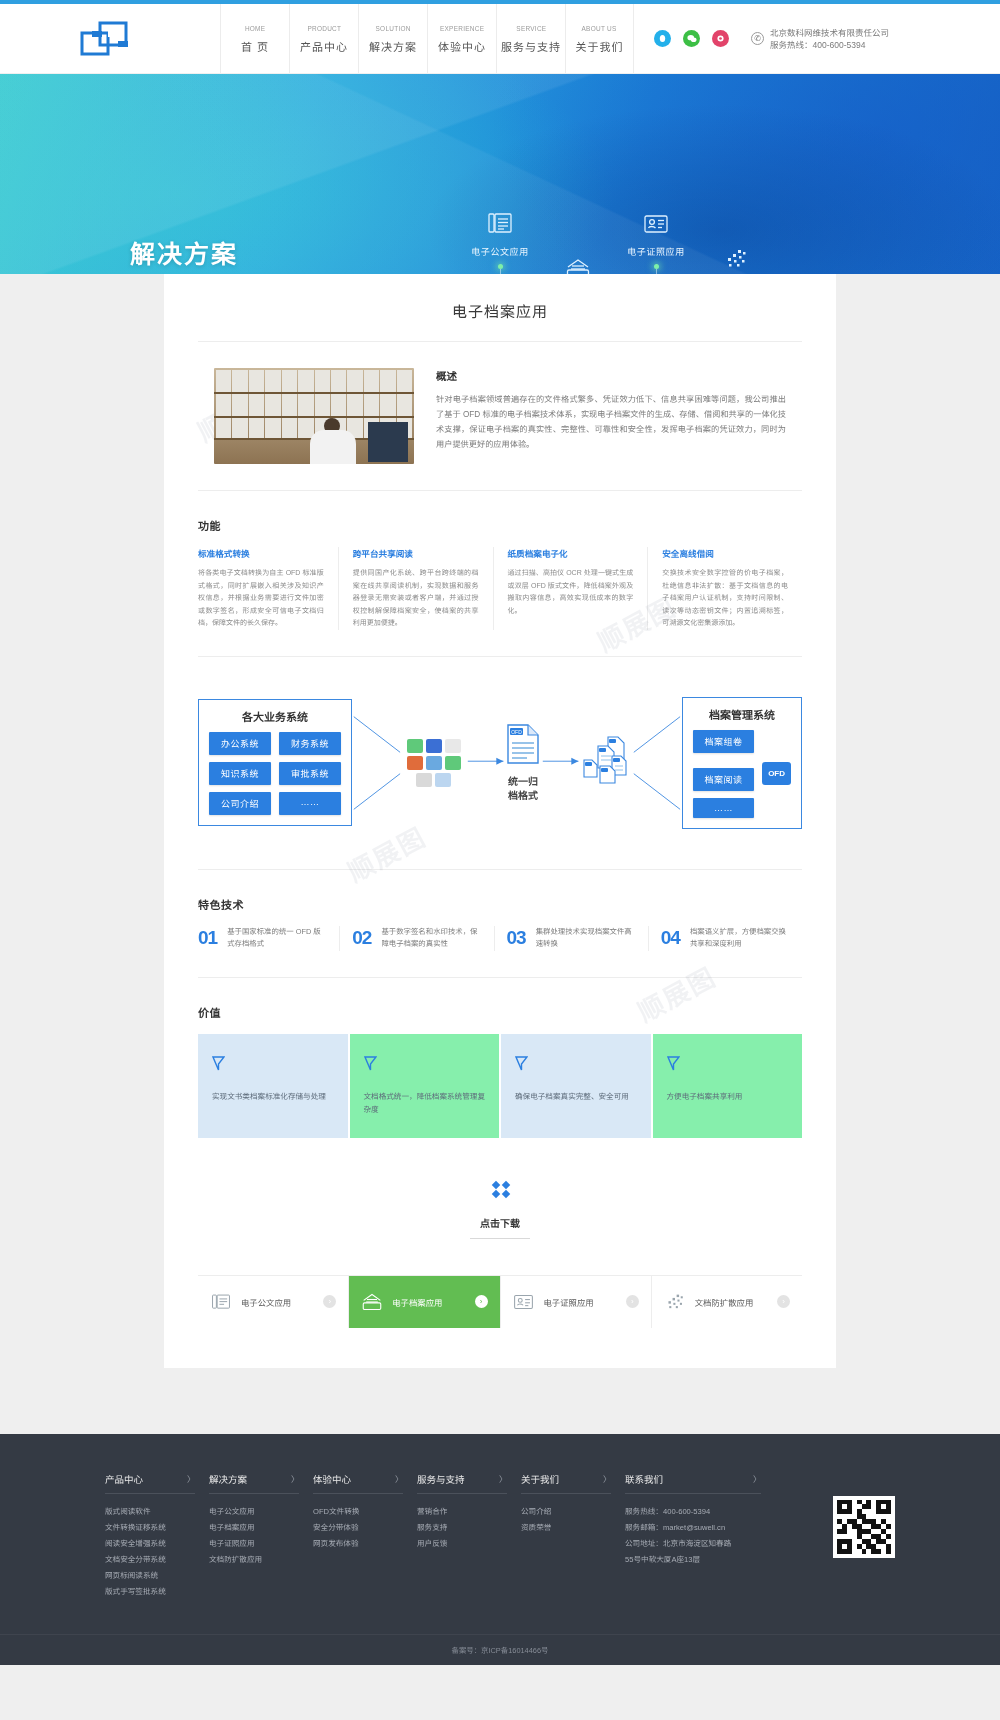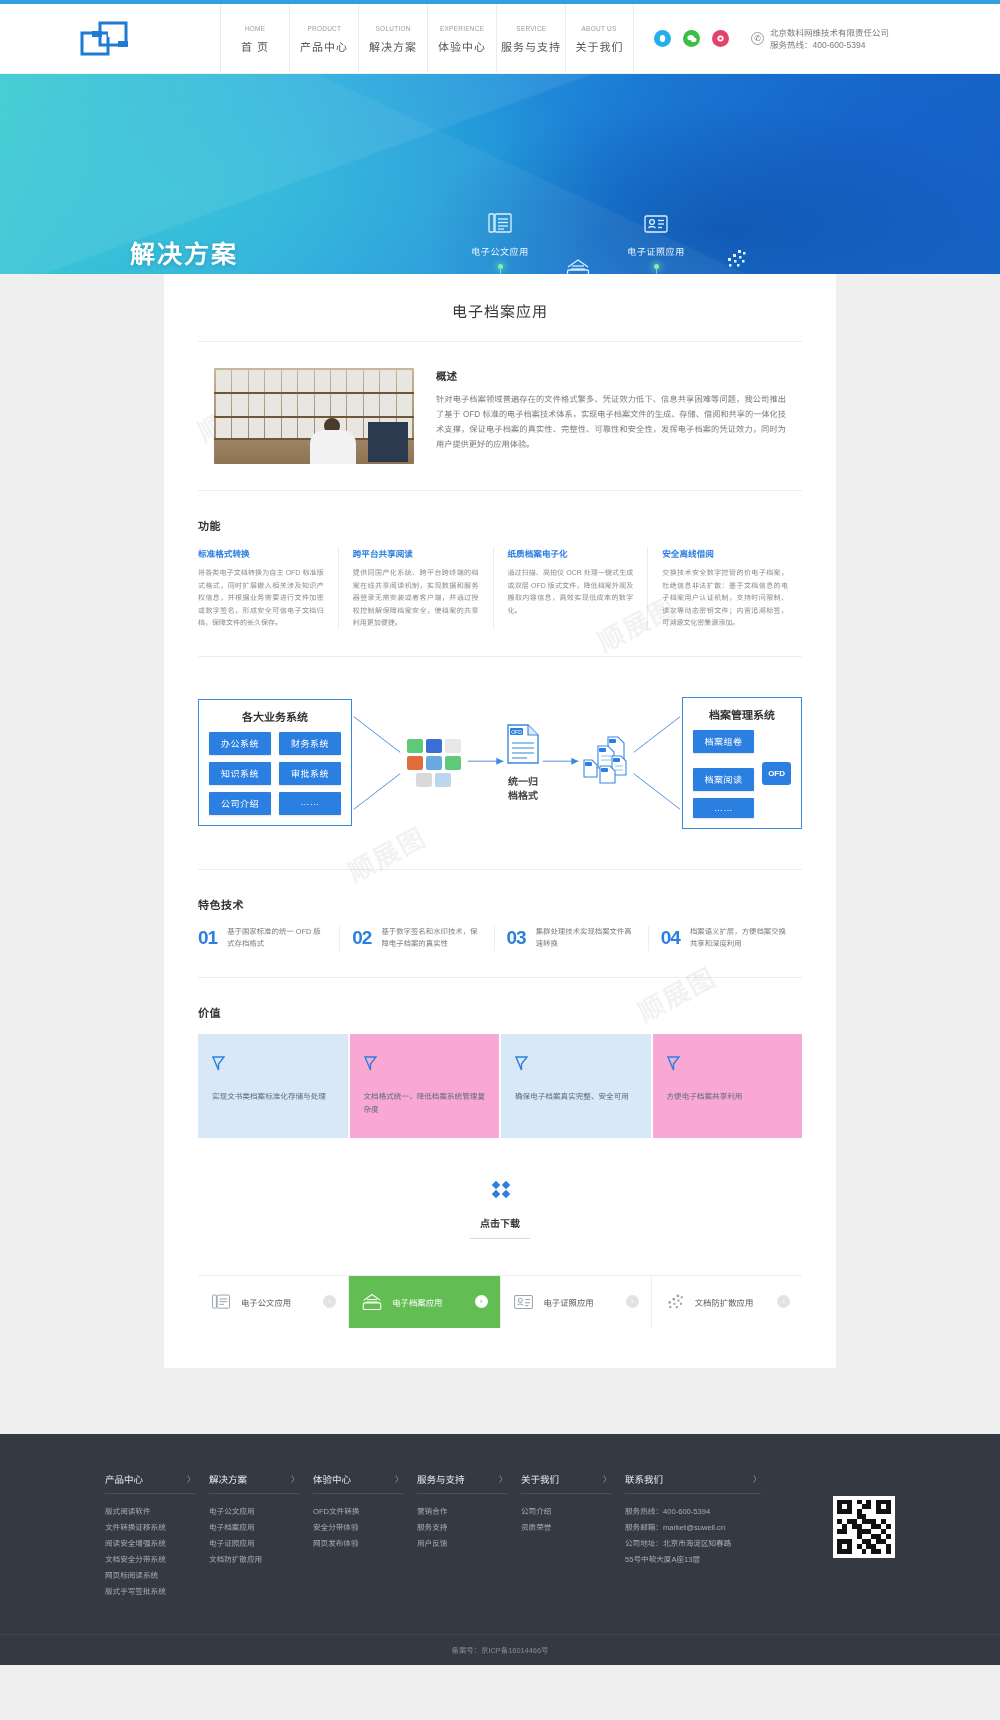--- a/index.html
+++ b/index.html
@@ -147,21 +147,21 @@
 
   
   .tech-grid { display: flex; }
   .tech-col { flex: 1; padding: 0 12px; border-left: 1px solid #ededed; display: flex; gap: 10px; align-items: center;}
   .tech-col:first-child { border-left: none; padding-left: 0; }
   .tnum { font-size: 19px; color: #2b7fe0; font-weight: bold; letter-spacing: -1px; }
   .tp { font-size: 7.4px; color: #7c7c7c; line-height: 12.5px; }
 
   
   .val-grid { display: flex; gap: 2px; justify-content: flex-end; }
-  .val-card { flex: 1; background: #f9a8d4; padding: 22px 14px 22px; min-height: 100px; }
+  .val-card { flex: 1; background: #86efac; padding: 22px 14px 22px; min-height: 100px; }
   .val-card.alt { background: #d9e8f6; }
   .val-ic { font-size: 14px; color: #2b7fe0; margin-bottom: 16px; }
   .val-p { font-size: 7.6px; color: #5d6b7a; line-height: 13px; }
 
   
   .download { text-align: center; margin-top: 42px; }
   .dl-ic { font-size: 13px; color: #2b7fe0; letter-spacing: 1px; }
   .dl-t { font-size: 10px; color: #333; font-weight: bold; margin-top: 6px;
           border-bottom: 1px solid #d9d9d9; display: inline-block; padding: 6px 10px 8px; }
 

